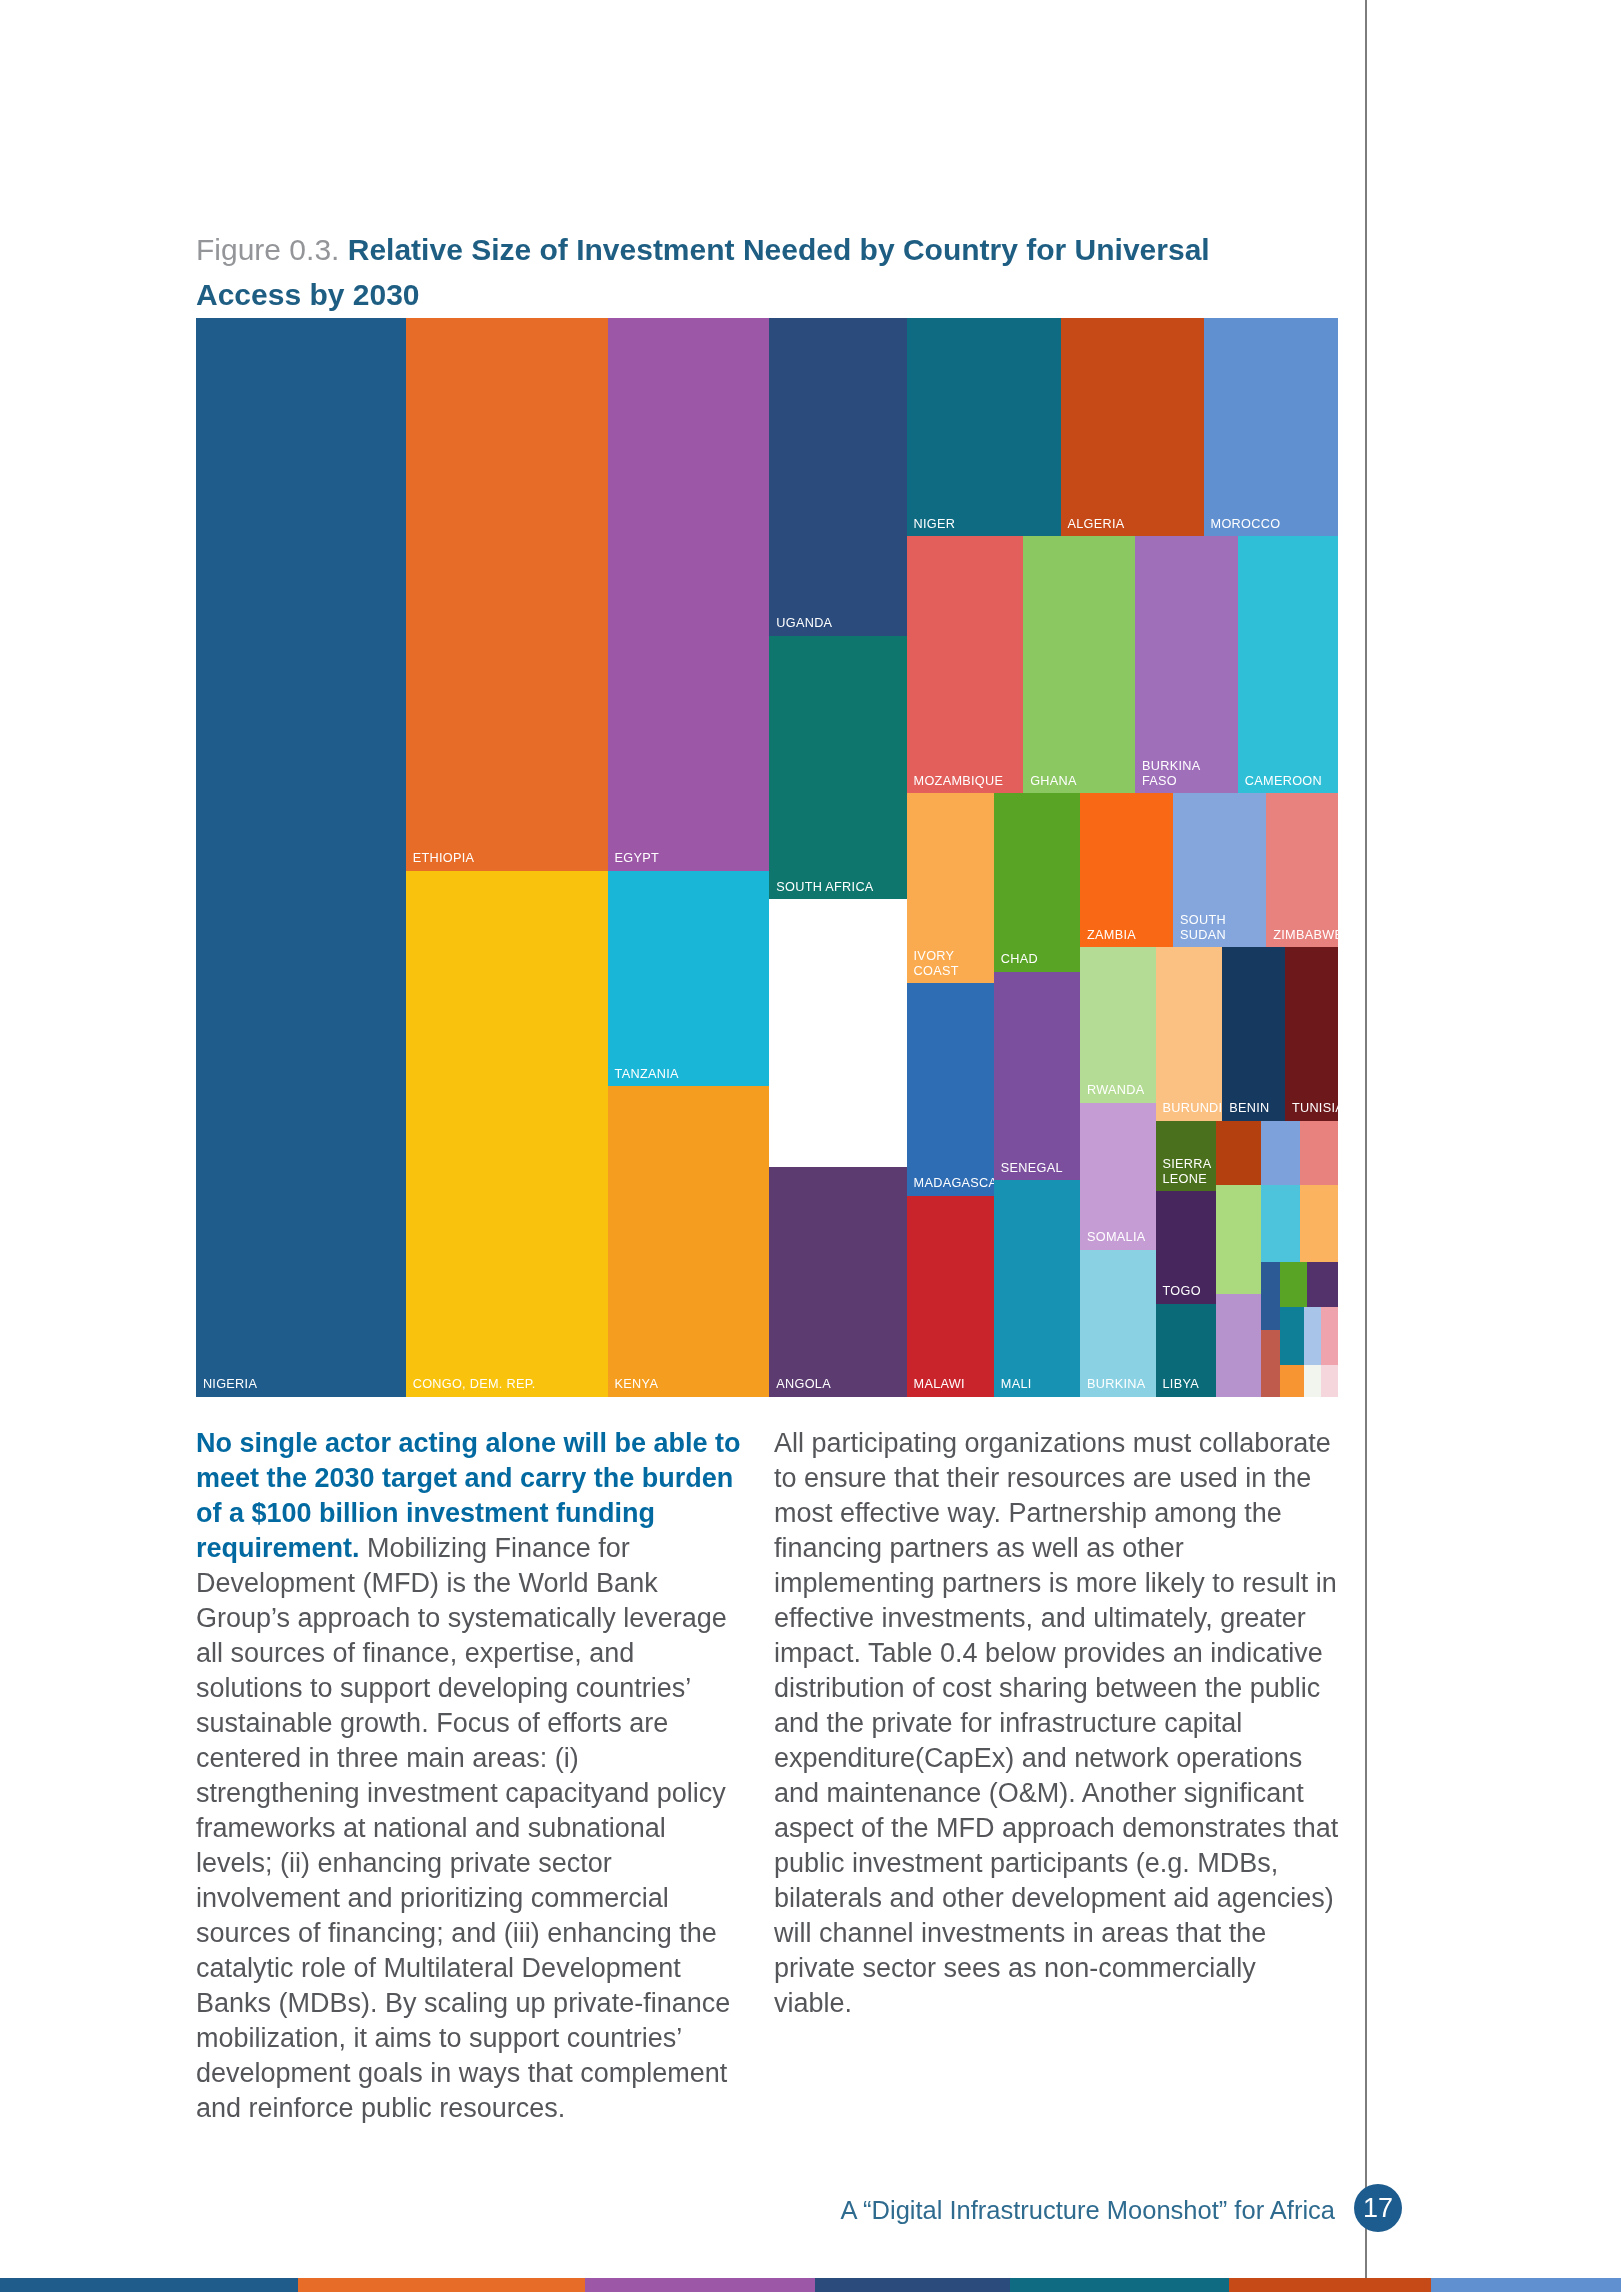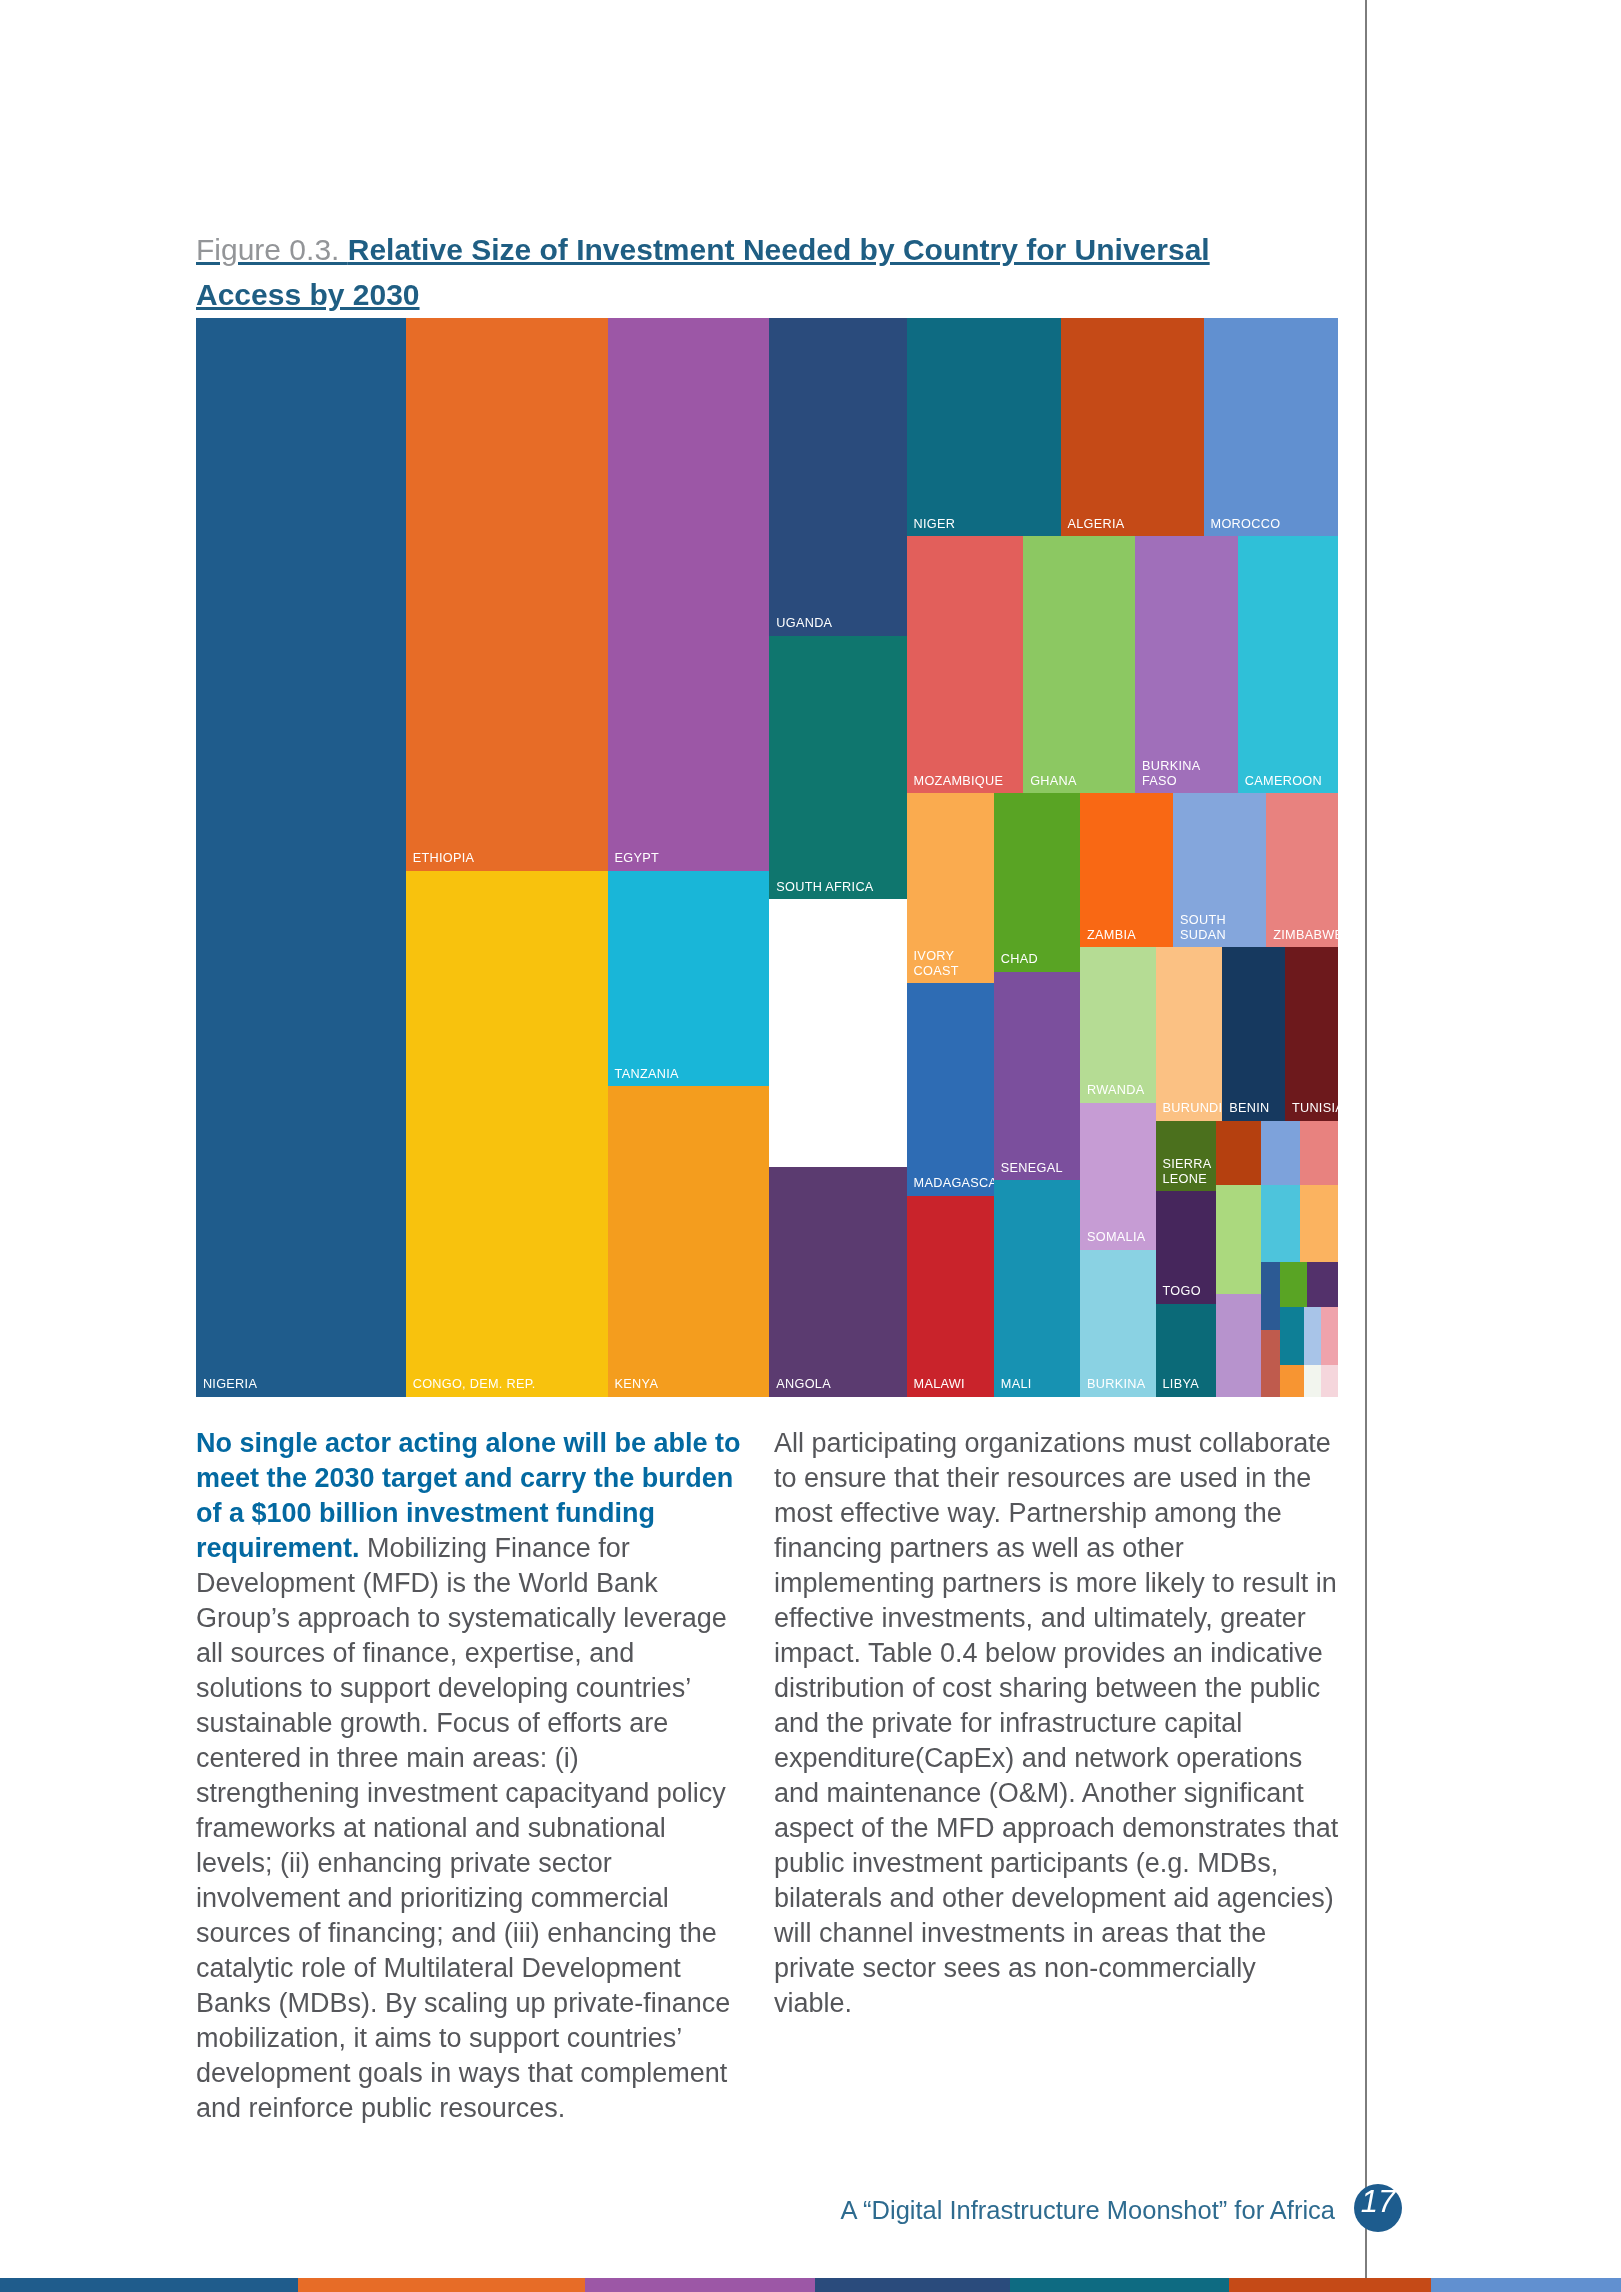--- a/index.html
+++ b/index.html
@@ -36,36 +36,35 @@
   .col-right{left:774px;width:567px;}
   .lead-bold{font-weight:bold;color:#0369a1;}
   
   .footer-text{
     position:absolute;top:2196px;left:588px;width:747px;
     text-align:right;font-size:25.5px;color:#2E6B8F;
   }
   .page-circle{
     position:absolute;left:1354px;top:2184px;width:48px;height:48px;
     border-radius:50%;background:#1D5C8E;color:#ffffff;
-    display:flex;align-items:flex-start;justify-content:center;
-    font-size:31px;
-    font-style:italic;
+    display:flex;align-items:center;justify-content:center;
+    font-size:27px;
   }
   
   .bottom-bar{position:absolute;left:0;bottom:0;width:1621px;height:14.7px;display:flex;}
   .bottom-bar span{height:100%;}
 </style>
 </head>
 <body>
 
 <div class="page">
 
   <div class="vrule" style="left:1365px;"></div>
 
-  <div class="fig-title" style="color: rgb(31, 94, 131); text-decoration: underline;">
+  <div class="fig-title" style="color: rgb(31, 94, 131);">
     <span class="fig-label">Figure 0.3. </span><span>Relative Size of Investment Needed by Country for Universal Access by 2030</span>
   </div>
 
   <div class="treemap">
       <div class="tm-block" style="left: 0%; top: 0%; width: 18.37%; height: 100%; background: rgb(31, 92, 140);">
         <span class="tm-label">NIGERIA</span>
       </div>
       <div class="tm-block" style="left: 18.37%; top: 0%; width: 17.68%; height: 51.23%; background: rgb(231, 108, 39);">
         <span class="tm-label">ETHIOPIA</span>
       </div>

